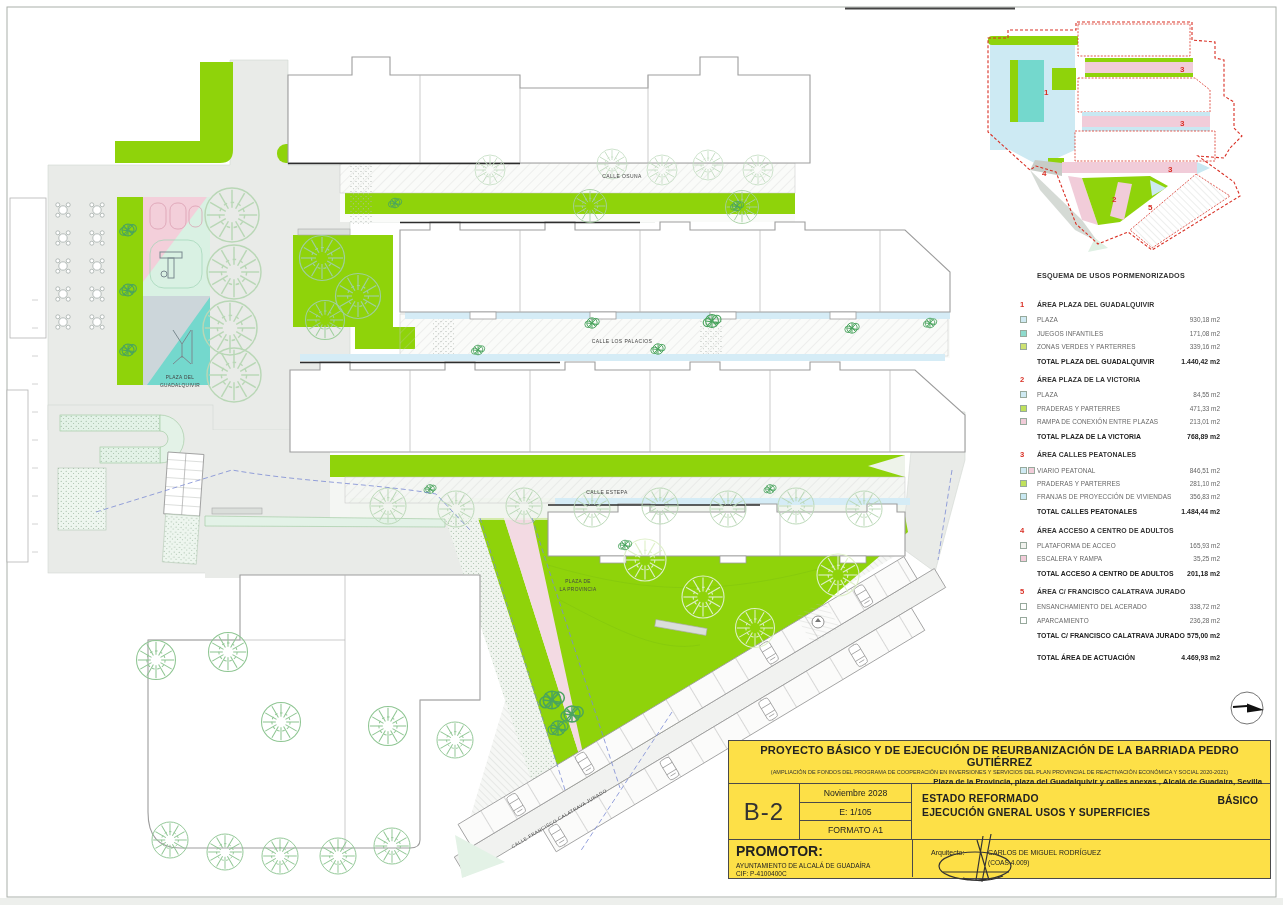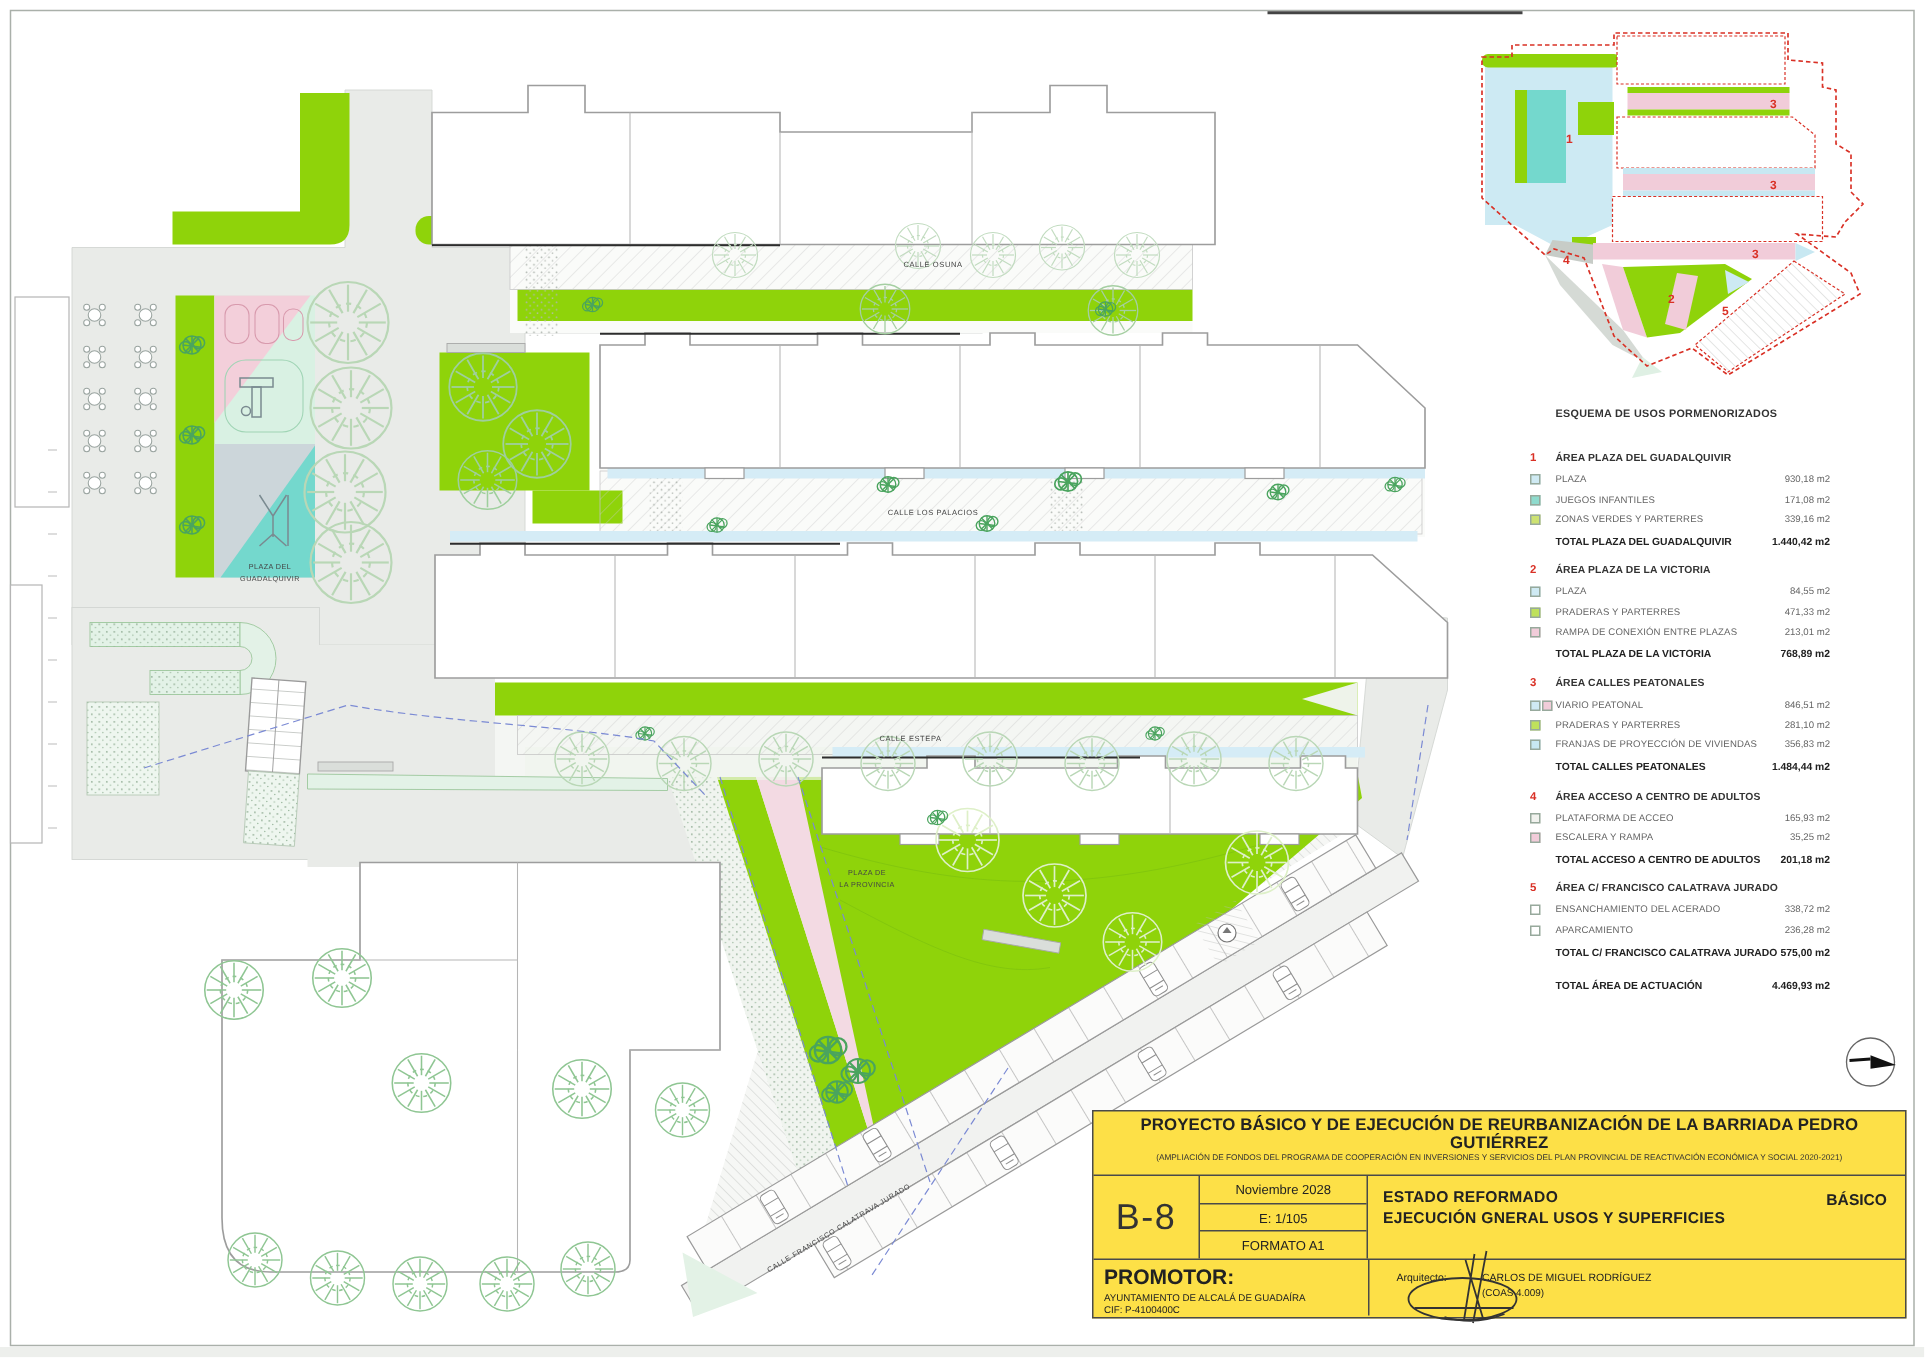--- a/index.html
+++ b/index.html
@@ -556,23 +556,24 @@
           <span class="llabt">TOTAL ÁREA DE ACTUACIÓN</span>
           <span class="lvalt">4.469,93 m2</span>
         </div>
       </div>
 </div>
 
 <div id="tb">
   <div class="tb1">
     <div class="tb1a">PROYECTO BÁSICO Y DE EJECUCIÓN DE REURBANIZACIÓN DE LA BARRIADA PEDRO GUTIÉRREZ</div>
     <div class="tb1b">(AMPLIACIÓN DE FONDOS DEL PROGRAMA DE COOPERACIÓN EN INVERSIONES Y SERVICIOS DEL PLAN PROVINCIAL DE REACTIVACIÓN ECONÓMICA Y SOCIAL 2020-2021)</div>
+    <div class="tb1c">Plaza de la Provincia, plaza del Guadalquivir y calles anexas , Alcalá de Guadaira, Sevilla</div>
   </div>
   <div class="tb2">
-    <div class="tbcode">B-8</div>
+    <div class="tbcode">B-2</div>
     <div class="tbmid">
       <div>Noviembre 2028</div>
       <div>E: 1/105</div>
       <div>FORMATO A1</div>
     </div>
     <div class="tbmain">
       <div class="t1">ESTADO REFORMADO</div>
       <div class="t2">EJECUCIÓN GNERAL USOS Y SUPERFICIES</div>
       <div class="tbfase">BÁSICO</div>
     </div>

